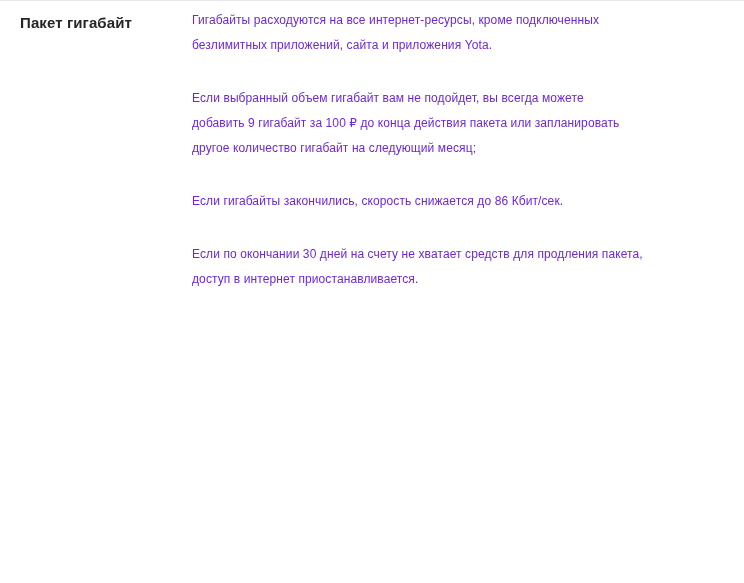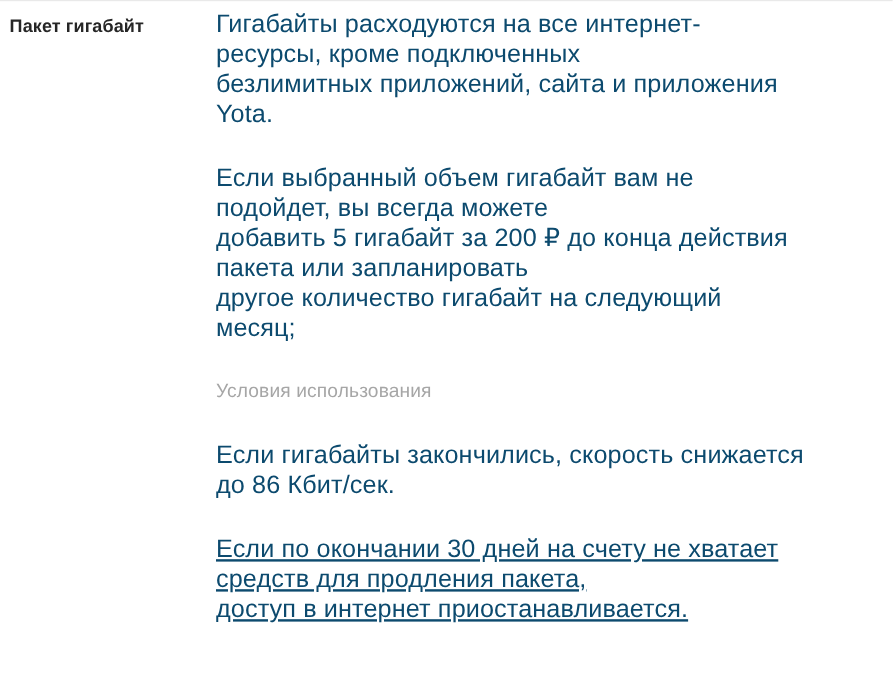--- a/index.html
+++ b/index.html
@@ -21,45 +21,45 @@
     border-top: 1px solid #e9e9e9;
     display: flex;
     align-items: flex-start;
     background: #ffffff;
   }
   .label-col {
     box-sizing: border-box;
     width: 180px;
     flex: 0 0 180px;
     padding: 11px 10px 0 8px;
+    margin-left: 12px;
   }
   .row-label {
     font-size: 15px;
     line-height: 21px;
     font-weight: bold;
     color: #262626;
     letter-spacing: 0.1px;
   }
   .content-col {
     box-sizing: border-box;
     flex: 1 1 auto;
     padding: 7px 40px 30px 0;
     max-width: 530px;
   }
   .content-col p {
     margin: 0 0 28px 0;
-    font-size: 21px;
+    font-size: 12px;
     line-height: 25px;
-    color: #0c4a6e;
+    color: #6d28d9;
     white-space: pre-line;
     letter-spacing: 0.1px;
   }
   .content-col p:last-child {
     margin-bottom: 0;
-    text-decoration: underline;
   }
   .subheading {
     margin: 0 0 28px 0;
     font-size: 16px;
     line-height: 25px;
     font-weight: normal;
     color: #a6a6a6;
     letter-spacing: 0.1px;
   }
 </style>
@@ -67,21 +67,20 @@
 <body>
 
 <div class="faq-row">
   <div class="label-col">
     <div class="row-label">Пакет гигабайт</div>
   </div>
   <div class="content-col">
     <p>Гигабайты расходуются на все интернет-ресурсы, кроме подключенных
 безлимитных приложений, сайта и приложения Yota.</p>
     <p>Если выбранный объем гигабайт вам не подойдет, вы всегда можете
-добавить 5 гигабайт за 200 ₽ до конца действия пакета или запланировать
+добавить 9 гигабайт за 100 ₽ до конца действия пакета или запланировать
 другое количество гигабайт на следующий месяц;</p>
-    <h3 class="subheading">Условия использования</h3>
     <p>Если гигабайты закончились, скорость снижается до 86 Кбит/сек.</p>
     <p>Если по окончании 30 дней на счету не хватает средств для продления пакета,
 доступ в интернет приостанавливается.</p>
 
   </div>
 </div>
 
 </body></html>

